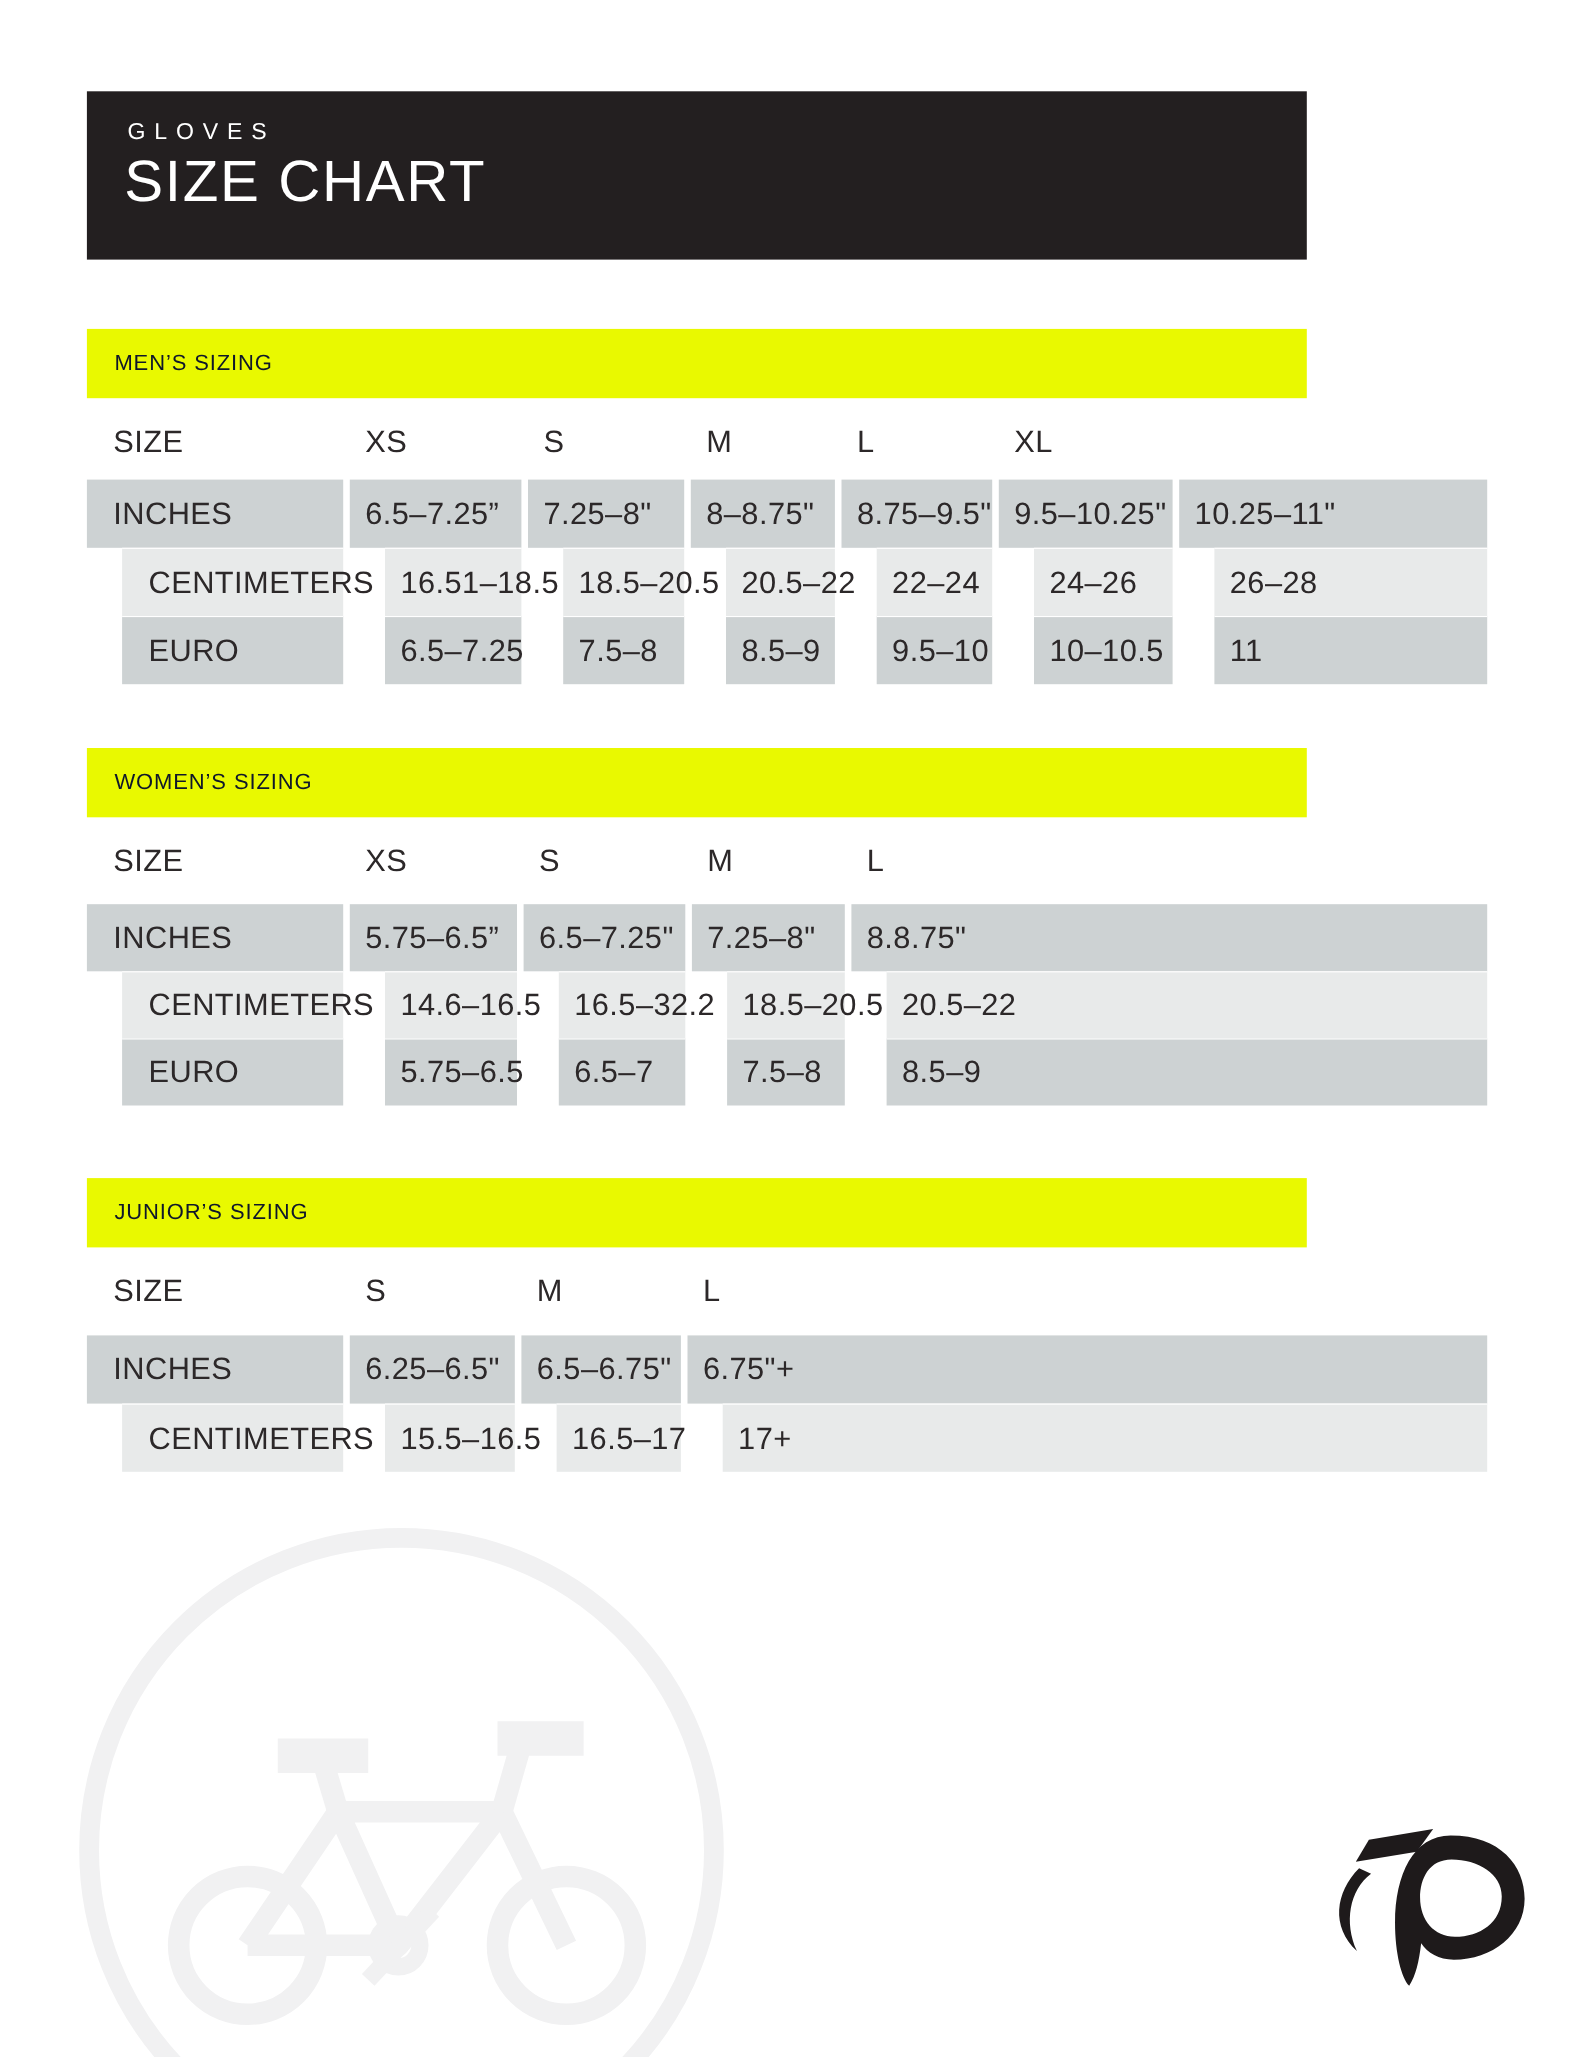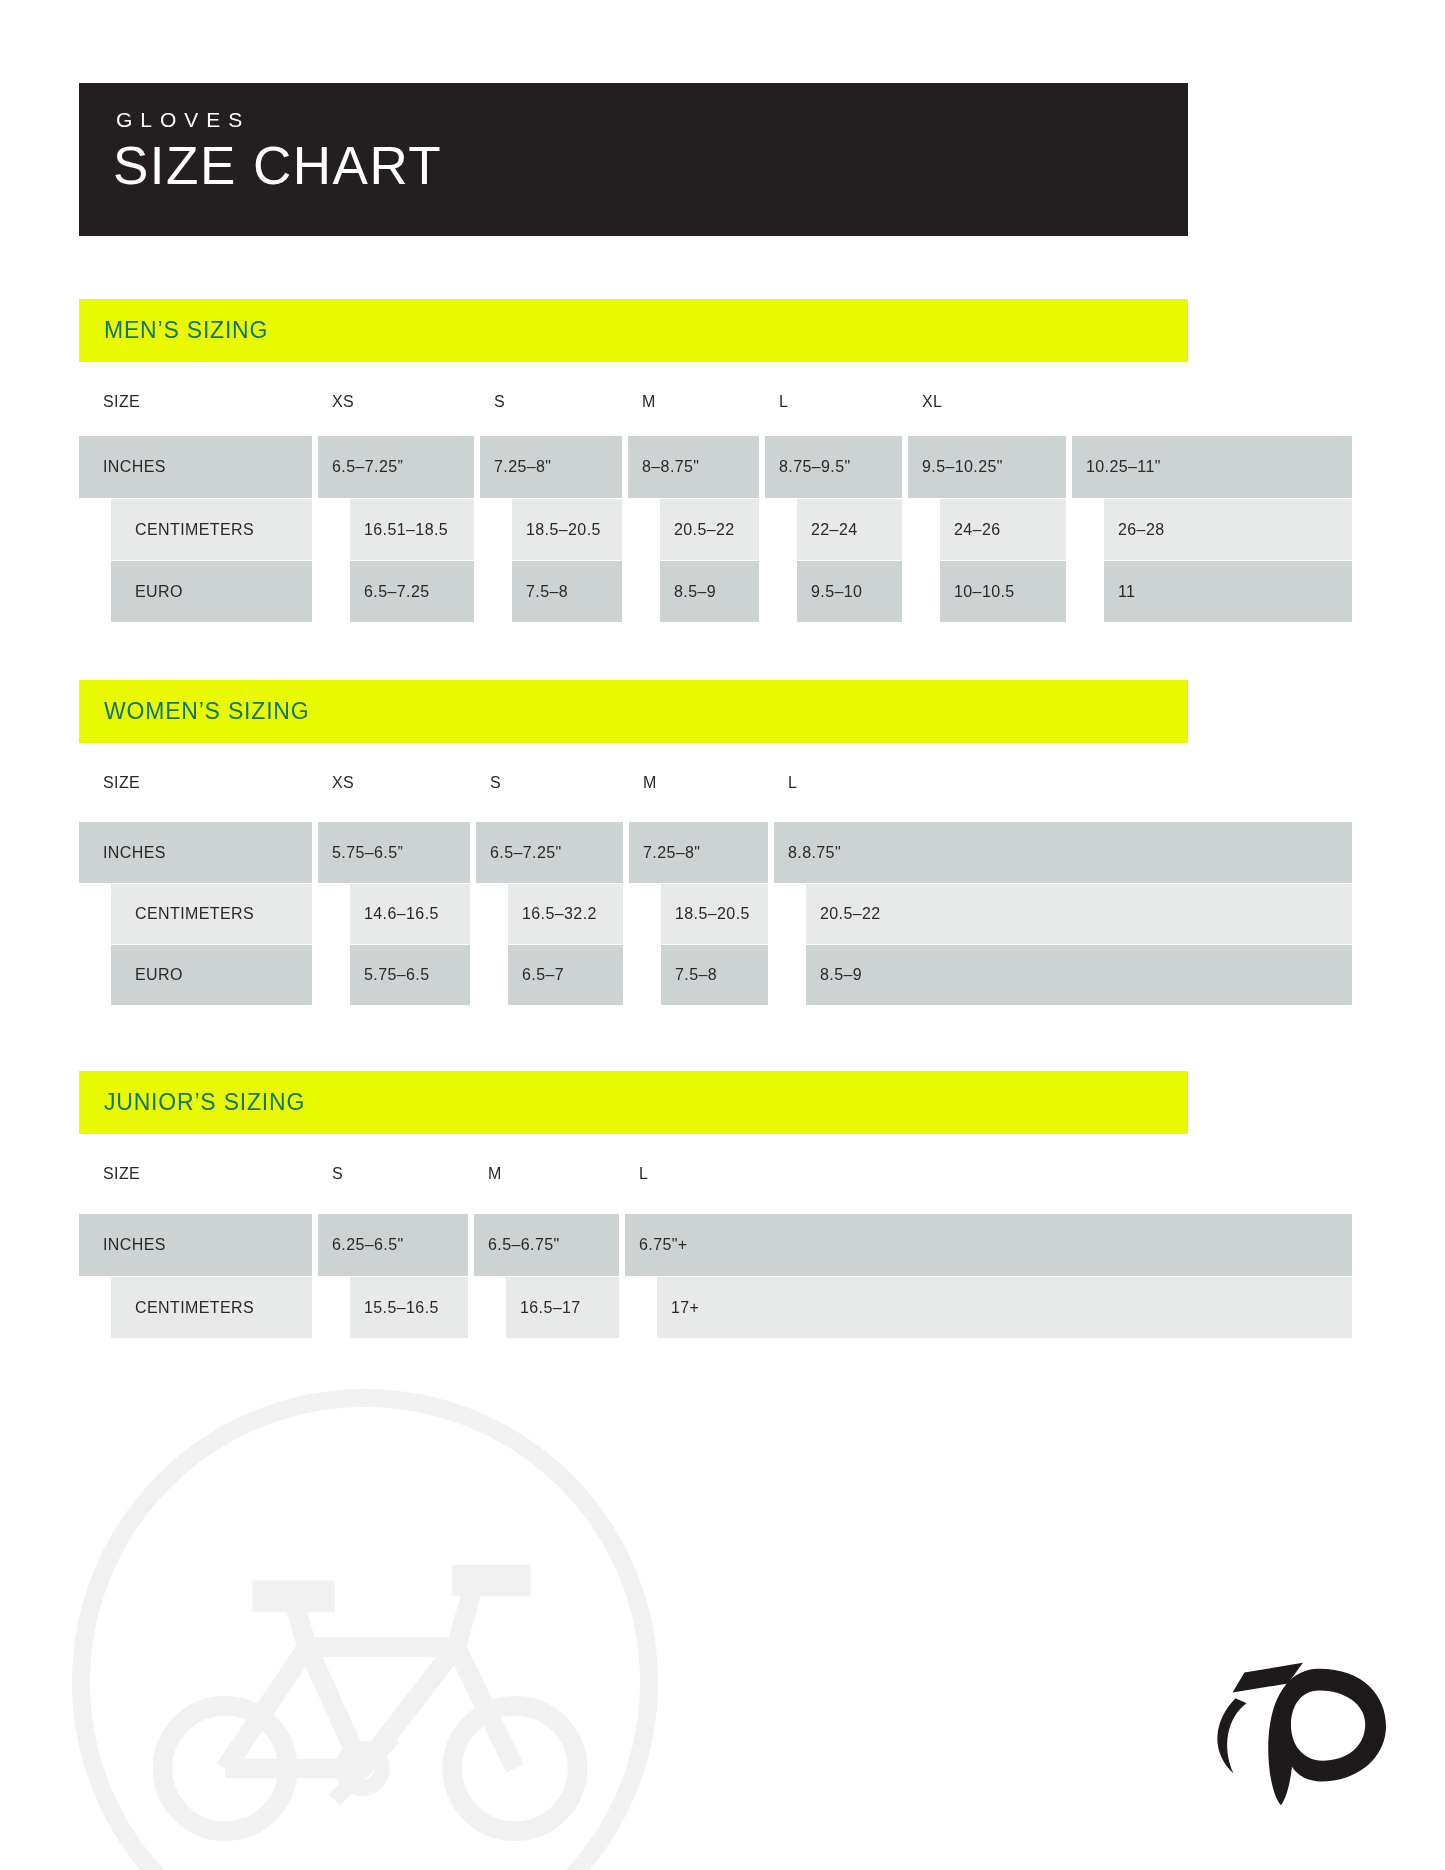--- a/index.html
+++ b/index.html
@@ -26,41 +26,41 @@
   }
   .banner-circle{
     position:absolute;left:1158px;top:11px;width:120px;height:120px;
     border:4px solid #fff;border-radius:50%;
     display:flex;align-items:center;justify-content:center;color:#fff;
   }
   .banner-circle svg{width:88px;height:58px;}
 
   
   .yellow-bar{
-    height:63px;background:#e9f900;color:#0f766e;
-    font-size:23px;font-weight:500;letter-spacing:0.8px;
+    height:63px;background:#e9f900;color:#0f172a;
+    font-size:20px;font-weight:500;letter-spacing:0.8px;
     line-height:63px;padding-left:25px;box-sizing:border-box;
   }
   .bar-mens{top:299px;}
   .bar-womens{top:680px;}
   .bar-juniors{top:1071px;}
 
   
   .size-header,.trow{display:grid;column-gap:6px;}
   .cols-men   {grid-template-columns:233px 156px 142px 131px 137px 158px 280px;}
   .cols-women {grid-template-columns:233px 152px 147px 139px 578px;}
   .cols-junior{grid-template-columns:233px 150px 145px 727px;}
 
   .size-header{height:44px;}
   .hdr-mens{top:380px;} .hdr-womens{top:761px;} .hdr-juniors{top:1152px;}
   .tbl-mens{top:436px;} .tbl-womens{top:822px;} .tbl-juniors{top:1214px;}
 
   .cell{
     display:flex;align-items:center;
-    padding-left:14px;font-size:16px;letter-spacing:0.4px;
+    padding-left:14px;font-size:28px;letter-spacing:0.4px;
     box-sizing:border-box;white-space:nowrap;
   }
   .cell:first-child{padding-left:24px;}
   .size-header .cell{background:transparent;}
   .tbl-mens .trow,.tbl-juniors .trow{height:62px;}
   .tbl-womens .trow{height:61px;}
   .trow .cell{background:#cdd2d3;}
   .trow.light .cell{background:#e8eaea;}
   .trow + .trow .cell{border-top:1px solid #ffffff;margin-left:32px;}
 

